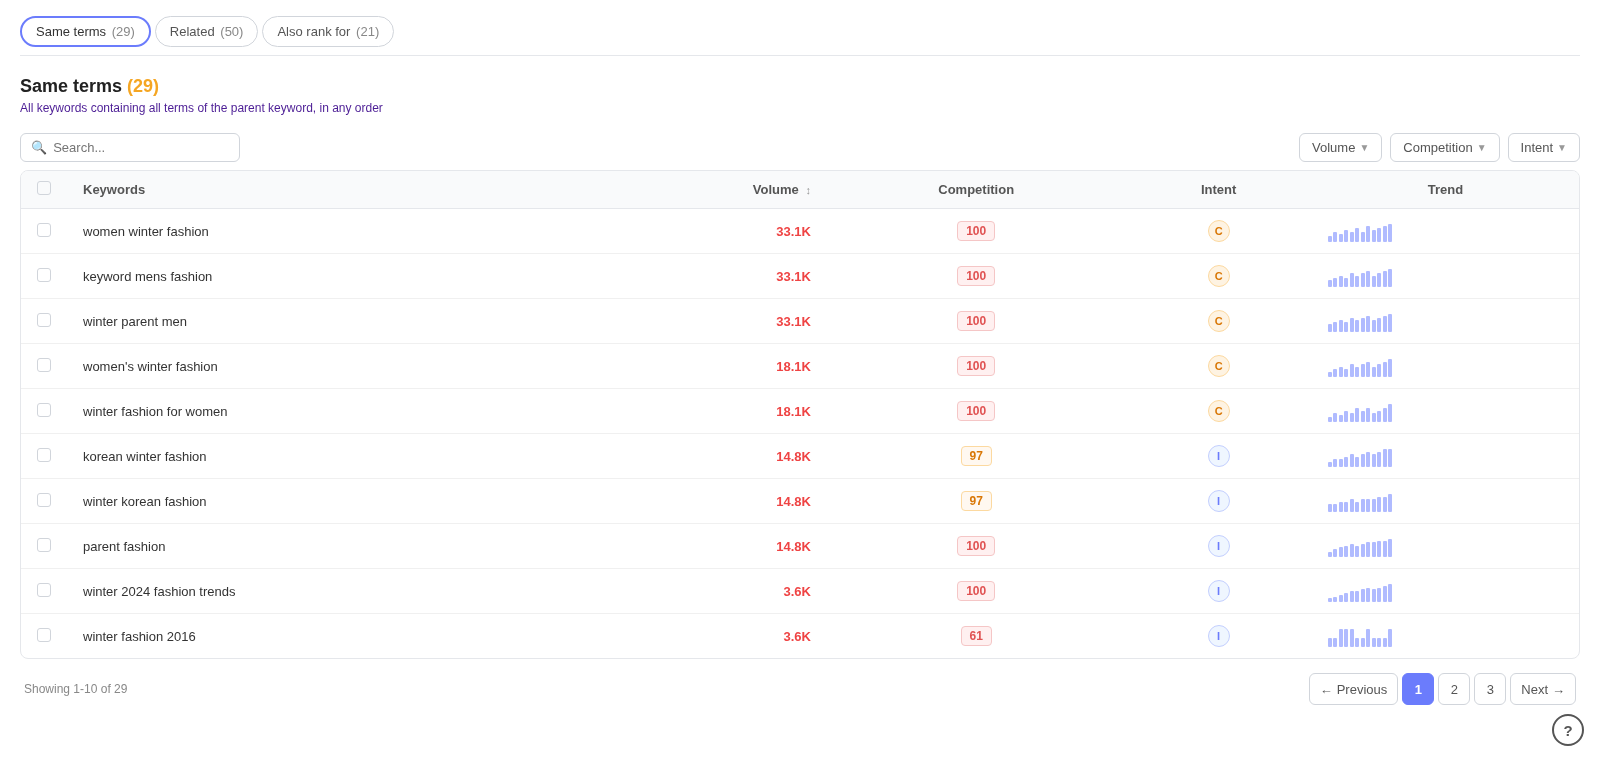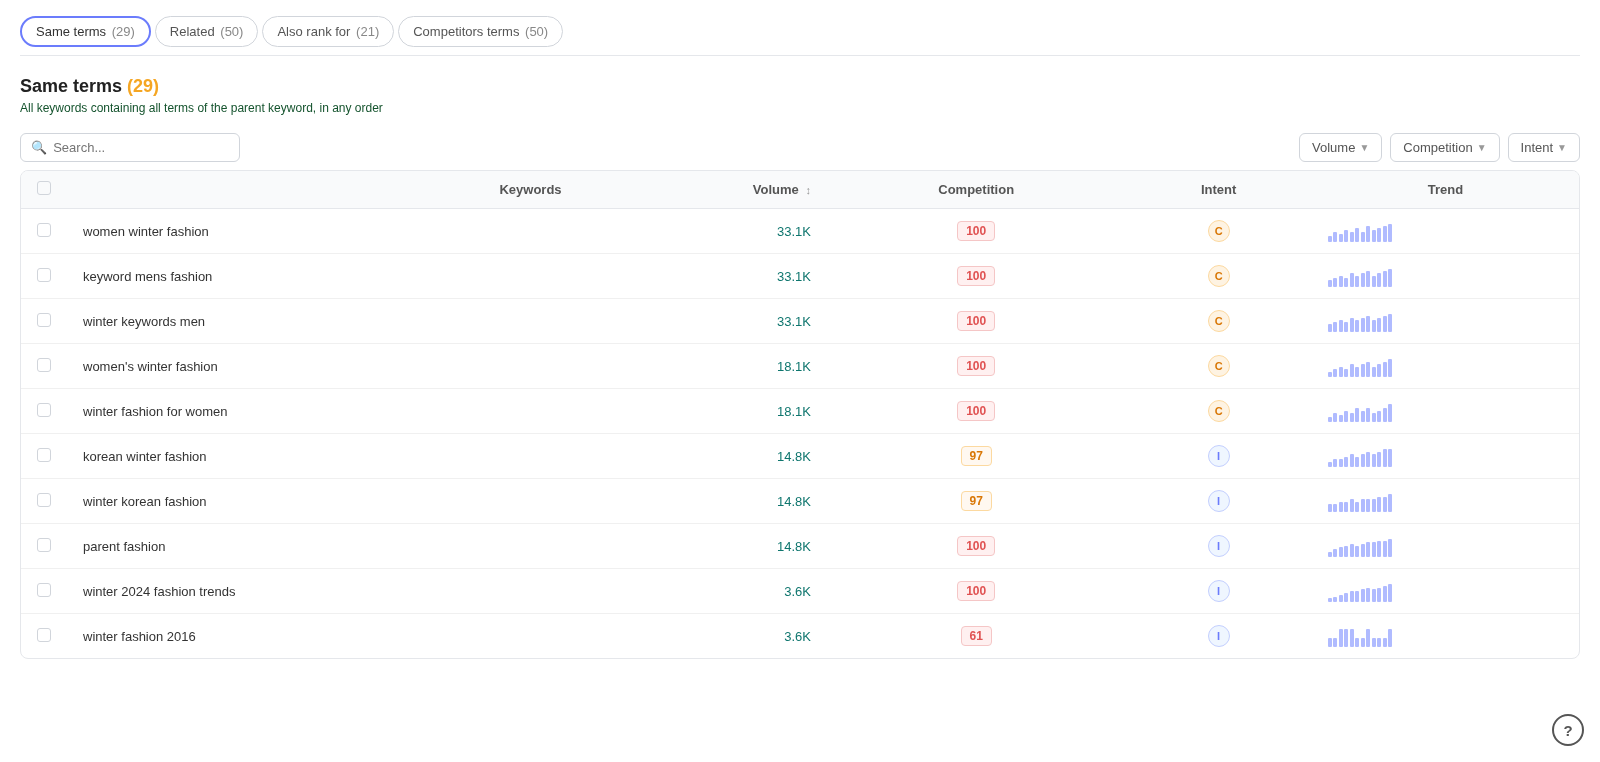--- a/index.html
+++ b/index.html
@@ -23,21 +23,21 @@
       border: 2px solid #6b7cfc;
       color: #333;
       font-weight: 500;
     }
     .tab-count { color: #888; margin-left: 2px; }
 
     
     .section-header { margin-bottom: 6px; }
     .section-title { font-size: 18px; font-weight: 600; color: #222; }
     .section-title .count { color: #f5a623; font-weight: 600; }
-    .section-subtitle { font-size: 12px; color: #14532d; margin-top: 4px; }
+    .section-subtitle { font-size: 12px; color: #4c1d95; margin-top: 4px; }
 
     
     .filter-bar {
       display: flex;
       align-items: center;
       justify-content: space-between;
       padding: 12px 0 8px 0;
     }
     .search-box {
       display: flex;
@@ -68,37 +68,37 @@
     
     .table-container {
       border: 1px solid #e5e7eb;
       border-radius: 8px;
       overflow: hidden;
     }
     table { width: 100%; border-collapse: collapse; }
     thead tr { background: #f9fafb; border-bottom: 1px solid #e5e7eb; }
     th {
       padding: 10px 16px;
-      text-align: right;
+      text-align: left;
       font-size: 13px;
       font-weight: 600;
       color: #555;
     }
     th.right { text-align: right; }
     th.center { text-align: center; }
     tbody tr { border-bottom: 1px solid #f0f0f0; }
     tbody tr:last-child { border-bottom: none; }
     td { padding: 11px 16px; font-size: 13px; color: #333; }
     td.right { text-align: right; color: #555; }
     td.center { text-align: center; }
 
     .checkbox { width: 14px; height: 14px; border: 1px solid #d1d5db; border-radius: 3px; display: inline-block; cursor: pointer; }
     .checkbox-th { width: 30px; }
 
-    .vol-value { color: #0f766e; font-weight: 400; }
+    .vol-value { color: #ef4444; font-weight: 700; }
 
     .badge {
       display: inline-block;
       padding: 2px 8px;
       border-radius: 4px;
       font-size: 12px;
       font-weight: 600;
     }
     .badge-red { background: #fff0f0; color: #e05252; border: 1px solid #f5c6c6; }
     .badge-orange { background: #fff8f0; color: #d97706; border: 1px solid #fcd9a0; }
@@ -178,24 +178,20 @@
       <span>Same terms</span>
       <span class="tab-count">(<span>29</span>)</span>
     </button>
     <button class="tab-btn">
       <span>Related</span>
       <span class="tab-count">(<span>50</span>)</span>
     </button>
     <button class="tab-btn">
       <span>Also rank for</span>
       <span class="tab-count">(<span>21</span>)</span>
-    </button>
-    <button class="tab-btn">
-      <span>Competitors terms</span>
-      <span class="tab-count">(<span>50</span>)</span>
     </button>
   </div>
 
   <div class="section-header">
     <div class="section-title">
       <span>Same terms</span>
       <span class="count">(29)</span>
     </div>
     <div class="section-subtitle">All keywords containing all terms of the parent keyword, in any order</div>
   </div>
@@ -288,21 +284,21 @@
                 <div class="trend-bar" style="height:16px"></div>
                 <div class="trend-bar" style="height:11px"></div>
                 <div class="trend-bar" style="height:14px"></div>
                 <div class="trend-bar" style="height:16px"></div>
                 <div class="trend-bar" style="height:18px"></div>
               </div>
             </td>
           </tr>
           <tr>
             <td><span class="checkbox"></span></td>
-            <td>winter keywords men</td>
+            <td>winter parent men</td>
             <td class="right"><span class="vol-value">33.1K</span></td>
             <td class="center"><span class="badge badge-red">100</span></td>
             <td class="center"><span class="intent-badge intent-c">C</span></td>
             <td class="center">
               <div class="trend-bars">
                 <div class="trend-bar" style="height:8px"></div>
                 <div class="trend-bar" style="height:10px"></div>
                 <div class="trend-bar" style="height:12px"></div>
                 <div class="trend-bar" style="height:10px"></div>
                 <div class="trend-bar" style="height:14px"></div>
@@ -474,16 +470,32 @@
                 <div class="trend-bar" style="height:9px"></div>
                 <div class="trend-bar" style="height:9px"></div>
                 <div class="trend-bar" style="height:18px"></div>
               </div>
             </td>
           </tr>
         </tbody>
     </table>
   </div>
 
+  <div class="pagination-row">
+    <span class="showing-text">Showing 1-10 of 29</span>
+    <div class="pagination-controls">
+      <button class="page-btn nav">
+        <span class="arrow">←</span>
+        <span>Previous</span>
+      </button>
+      <button class="page-btn active">1</button>
+      <button class="page-btn">2</button>
+      <button class="page-btn">3</button>
+      <button class="page-btn nav">
+        <span>Next</span>
+        <span class="arrow">→</span>
+      </button>
+    </div>
+  </div>
 
 </div>
 
 <div class="help-icon">?</div>
 
 </body></html>

